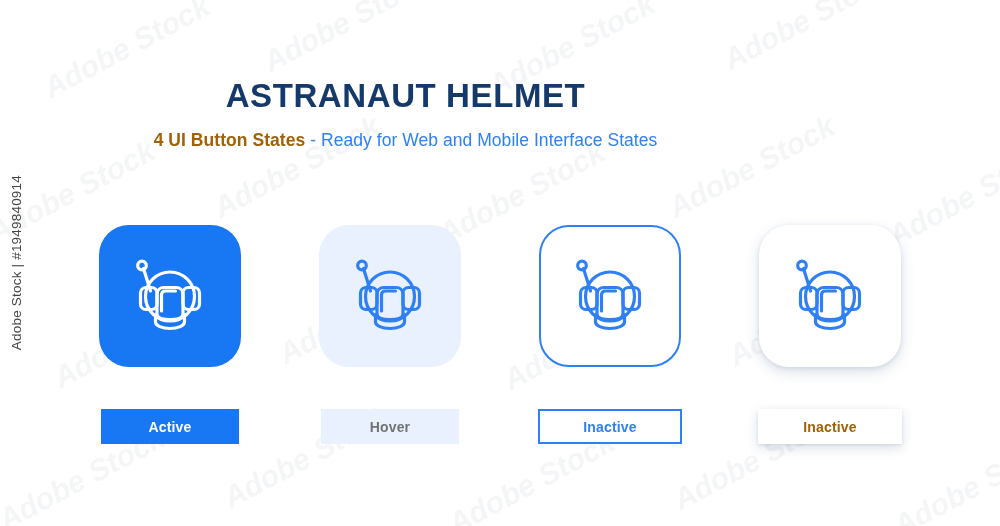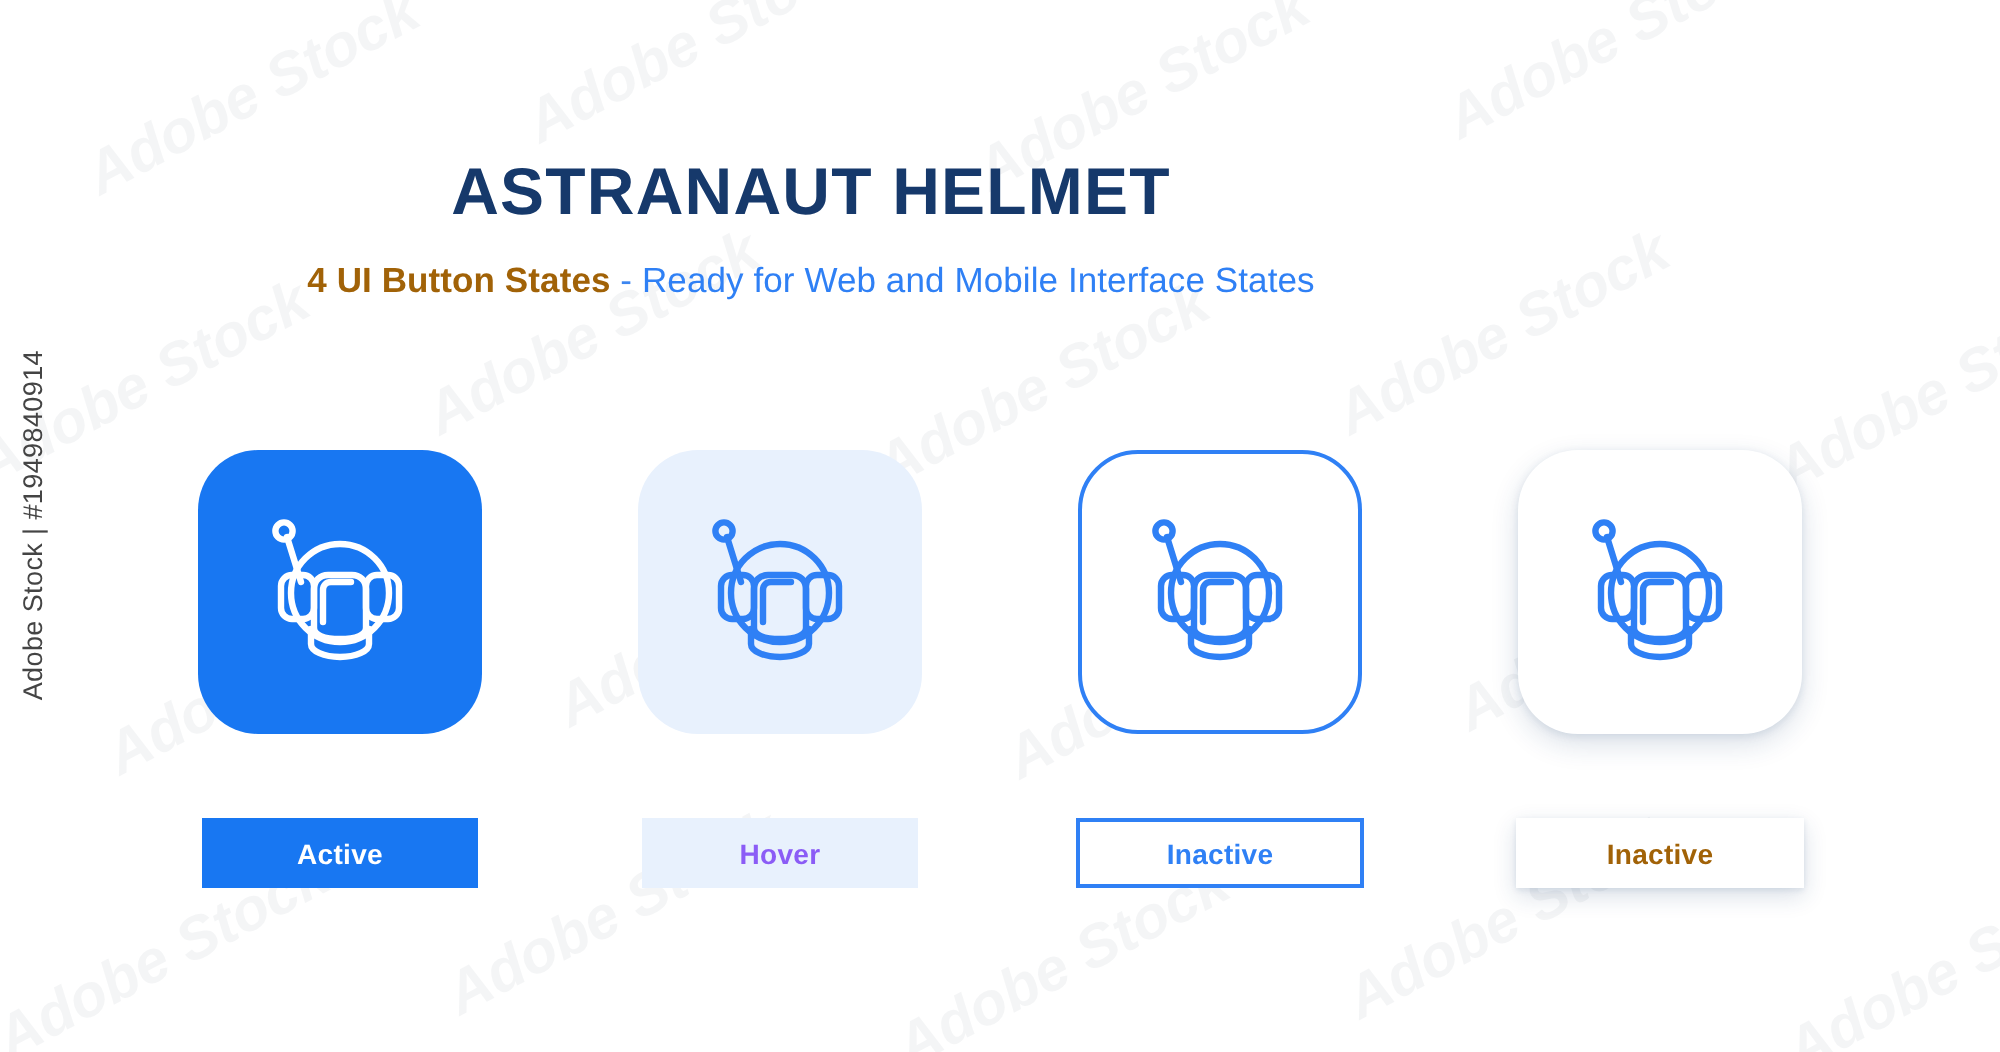--- a/index.html
+++ b/index.html
@@ -130,21 +130,21 @@
     font-family: "Liberation Sans", sans-serif;
   }
 
   .btn--active {
     background: #1877f2;
     color: #ffffff;
   }
 
   .btn--hover {
     background: #e8f1fd;
-    color: #8b5cf6;
+    color: #737373;
   }
 
   .btn--secondary {
     background: #ffffff;
     color: #2f80f5;
     border: 2.2px solid #2f80f5;
     min-width: 144px;
   }
 
   .btn--inactive {

